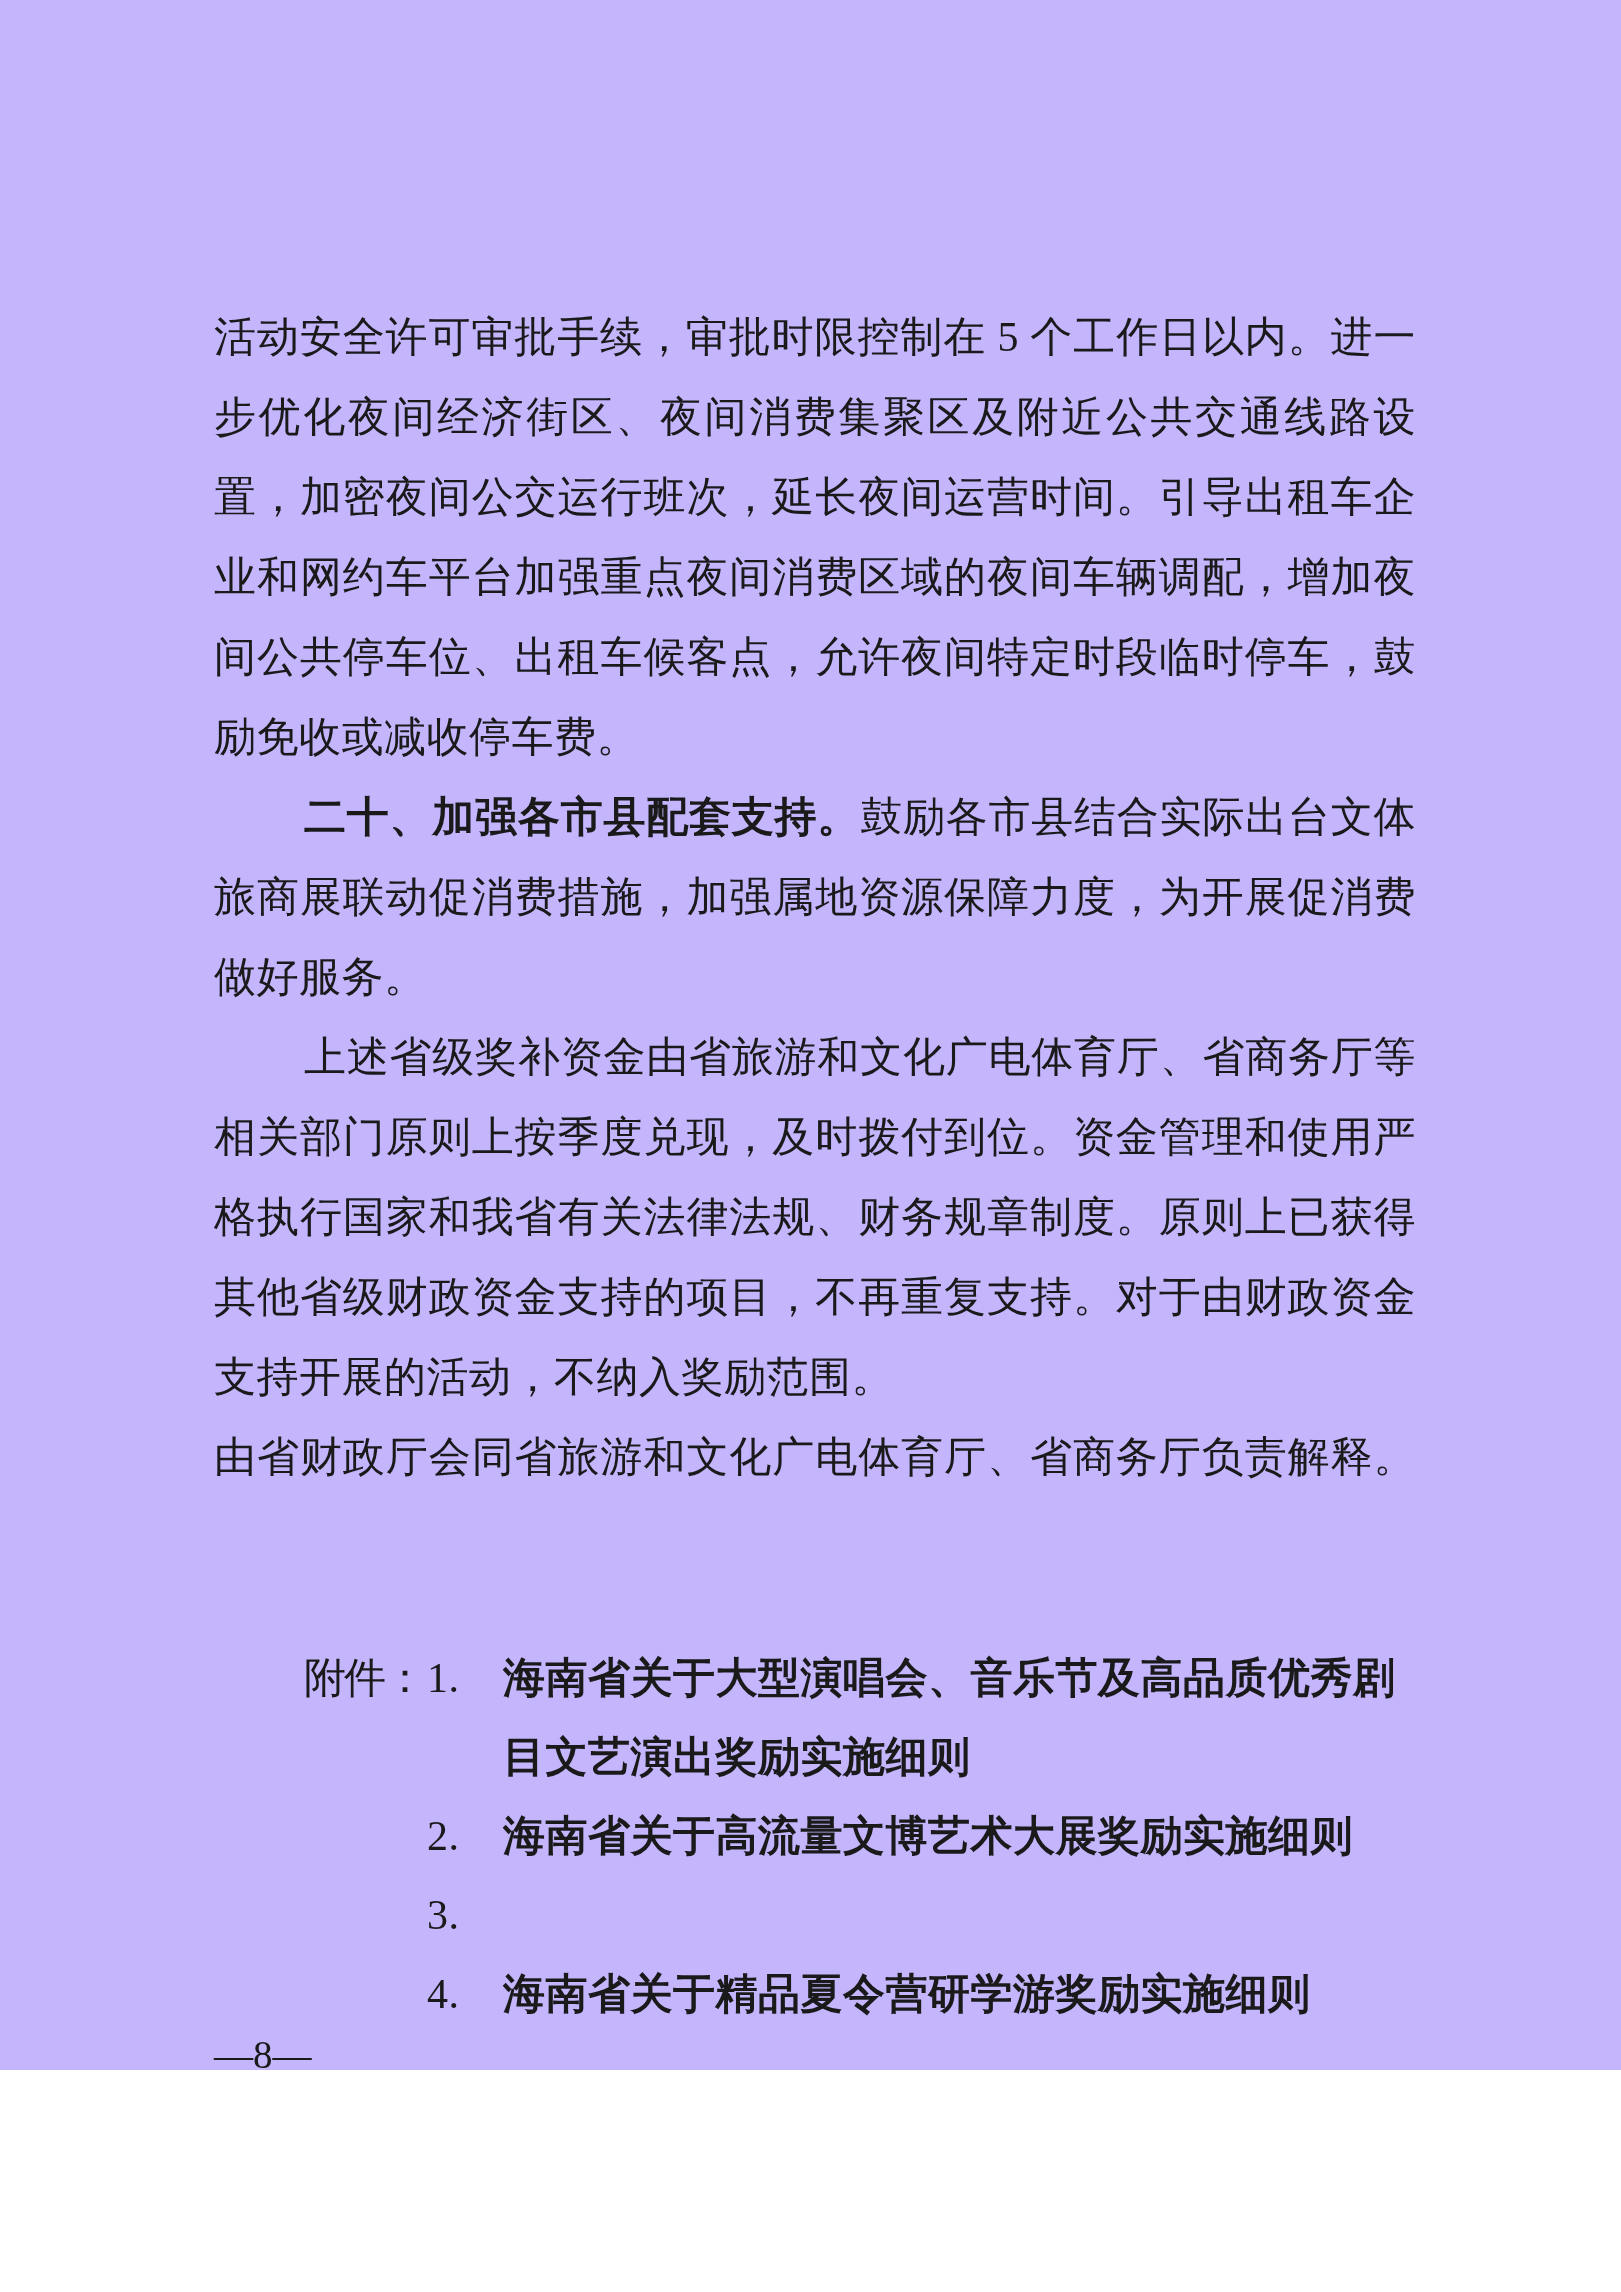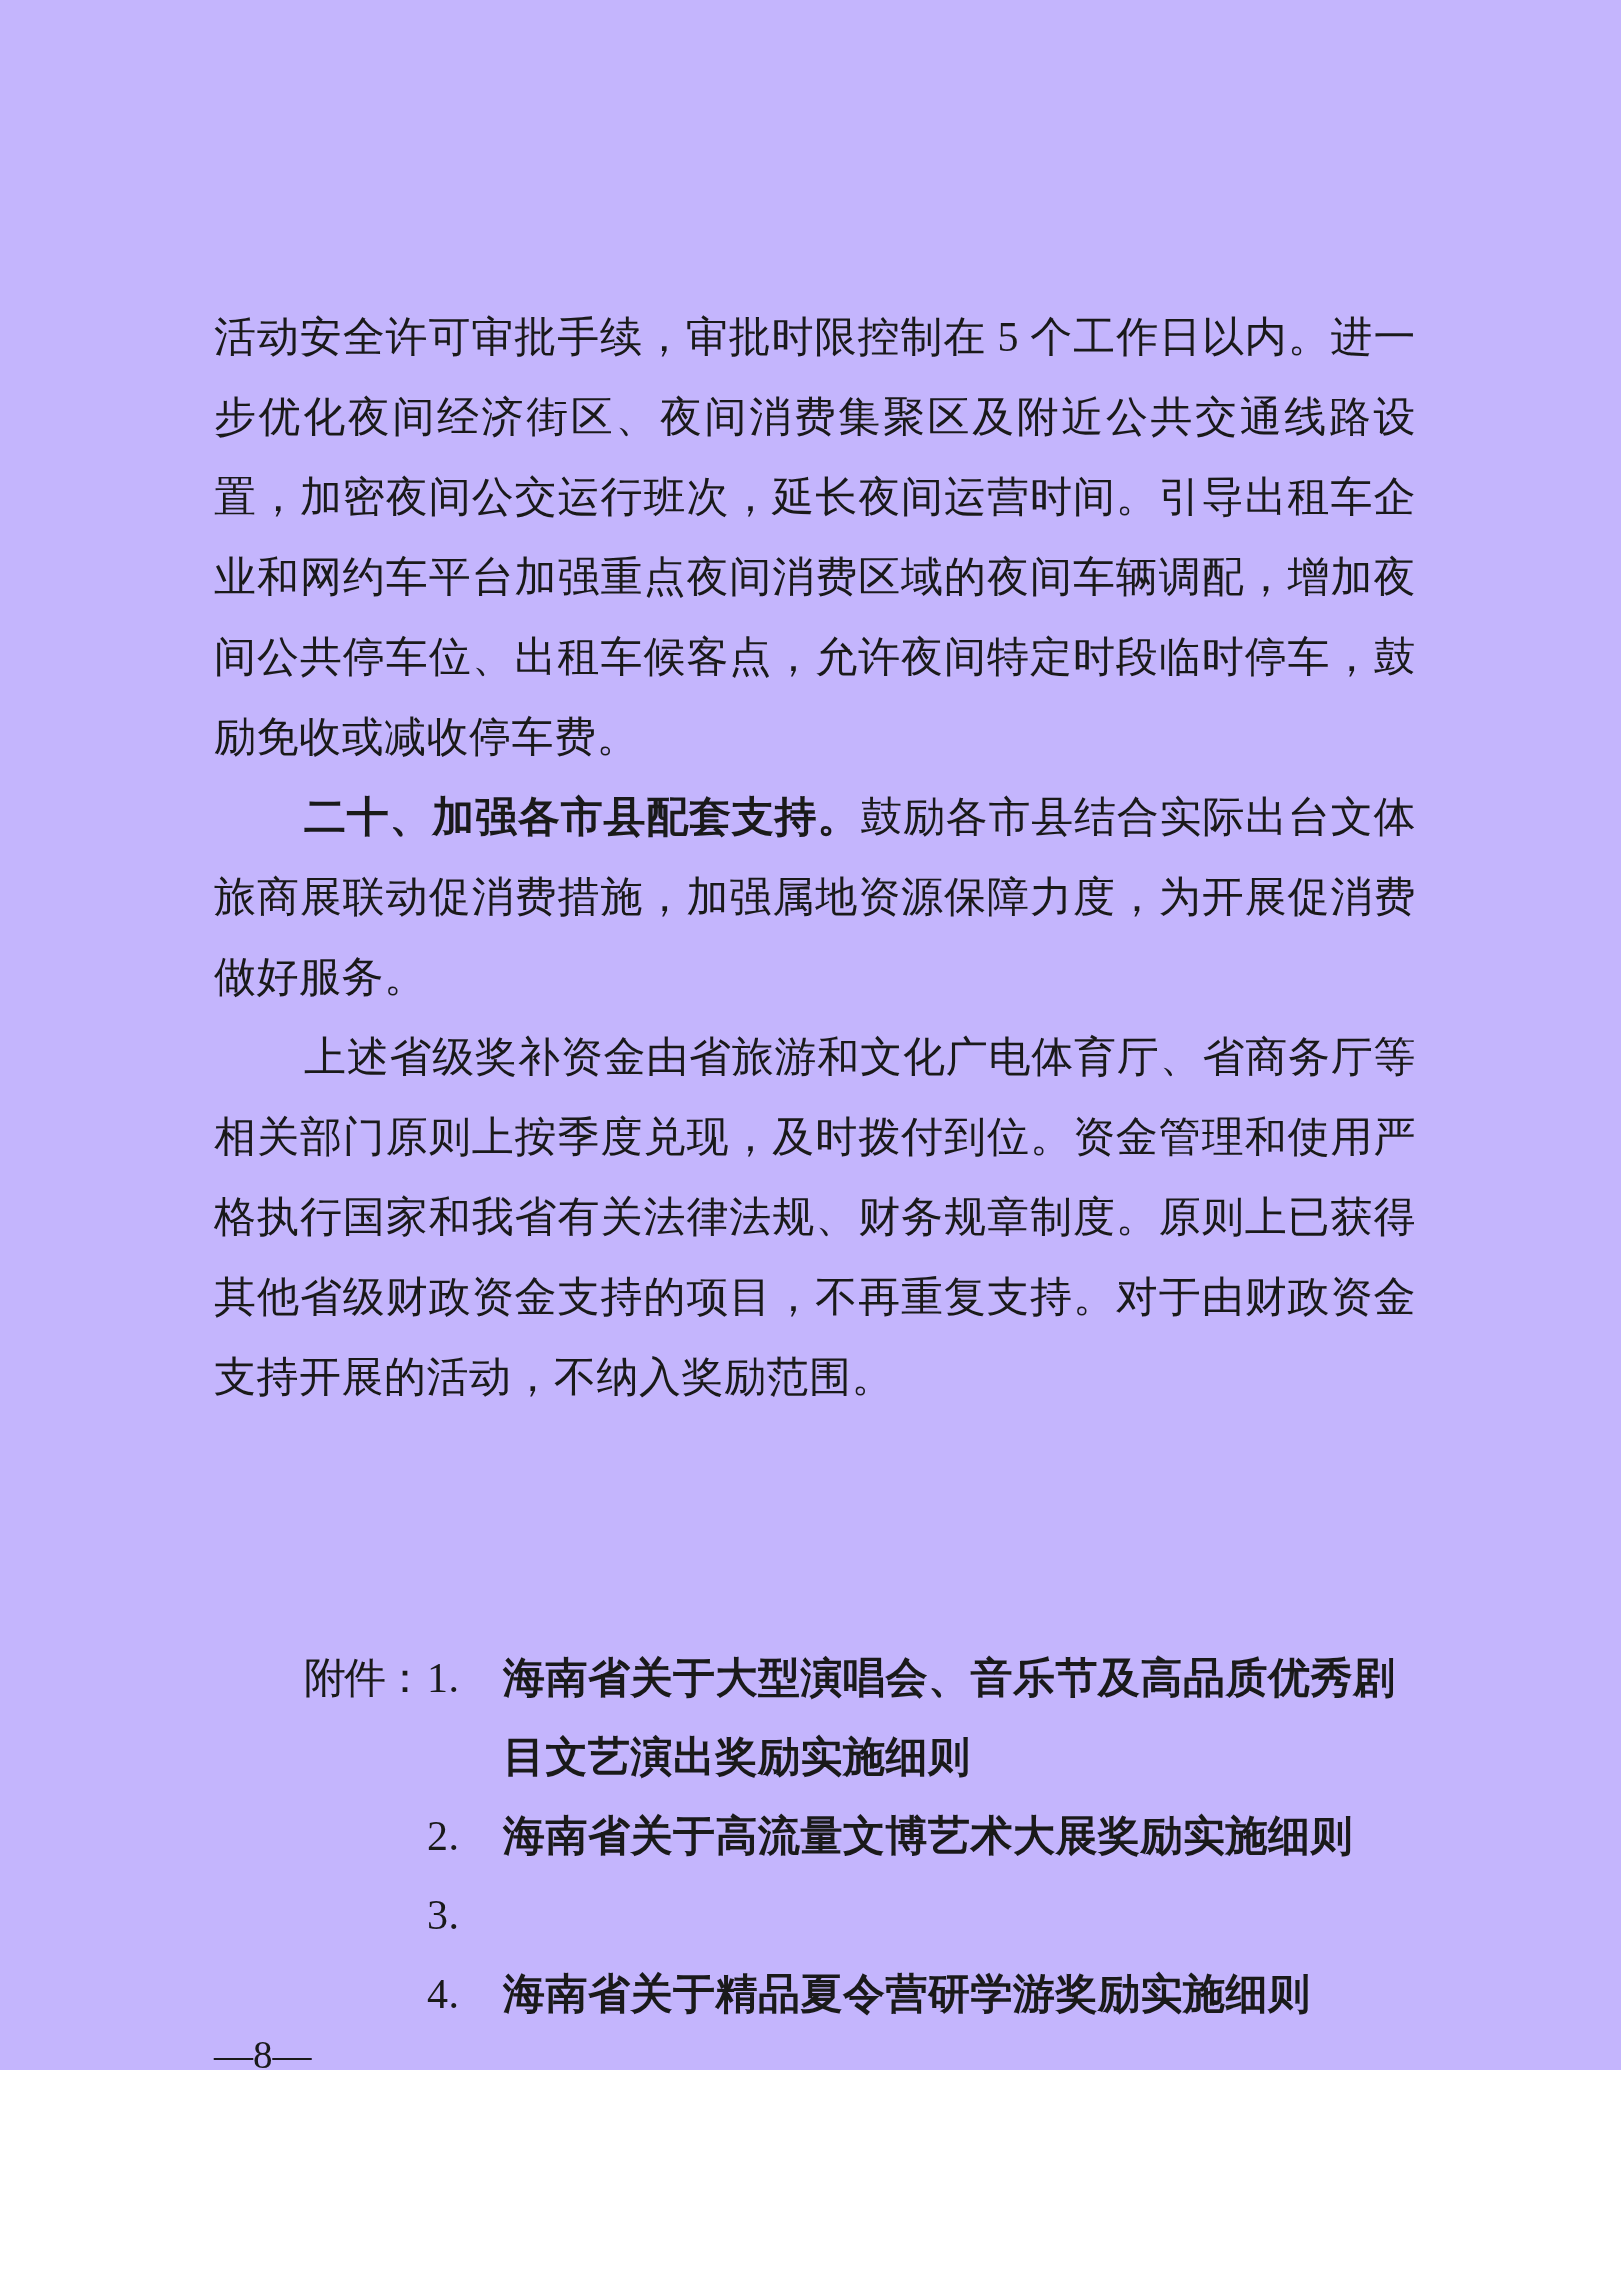--- a/index.html
+++ b/index.html
@@ -98,20 +98,21 @@
     <div class="ln j"><span>间公共停车位、出租车候客点，允许夜间特定时段临时停车，鼓</span></div>
     <div class="ln"><span>励免收或减收停车费。</span></div>
     <div class="ln j ind"><span class="b">二十、加强各市县配套支持。</span><span>鼓励各市县结合实际出台文体</span></div>
     <div class="ln j"><span>旅商展联动促消费措施，加强属地资源保障力度，为开展促消费</span></div>
     <div class="ln"><span>做好服务。</span></div>
     <div class="ln j ind"><span>上述省级奖补资金由省旅游和文化广电体育厅、省商务厅等</span></div>
     <div class="ln j"><span>相关部门原则上按季度兑现，及时拨付到位。资金管理和使用严</span></div>
     <div class="ln j"><span>格执行国家和我省有关法律法规、财务规章制度。原则上已获得</span></div>
     <div class="ln j"><span>其他省级财政资金支持的项目，不再重复支持。对于由财政资金</span></div>
     <div class="ln"><span>支持开展的活动，不纳入奖励范围。</span></div>
+    <div class="ln j"><span>由省财政厅会同省旅游和文化广电体育厅、省商务厅负责解释。</span></div>
   </div>
 
   <div class="attachments">
     <div class="arow">
       <span class="acol-label">附件：</span>
       <span class="acol-num">1.</span>
       <span class="acol-text">海南省关于大型演唱会、音乐节及高品质优秀剧</span>
     </div>
     <div class="arow">
       <span class="acol-label"></span>

